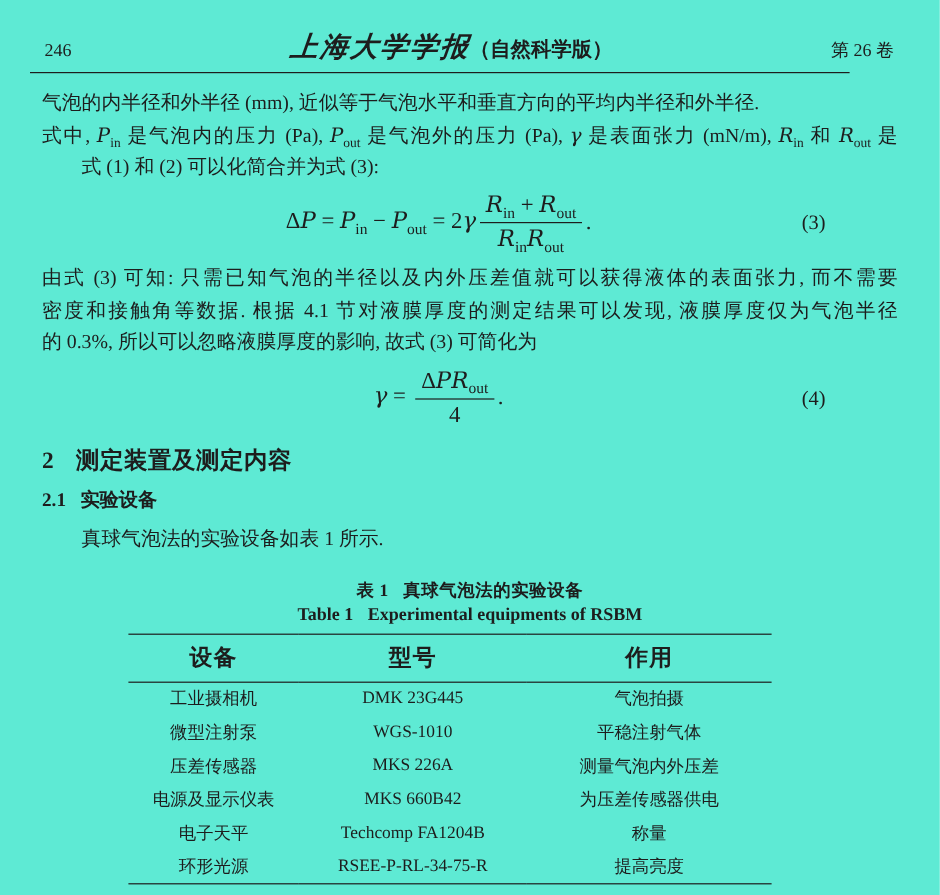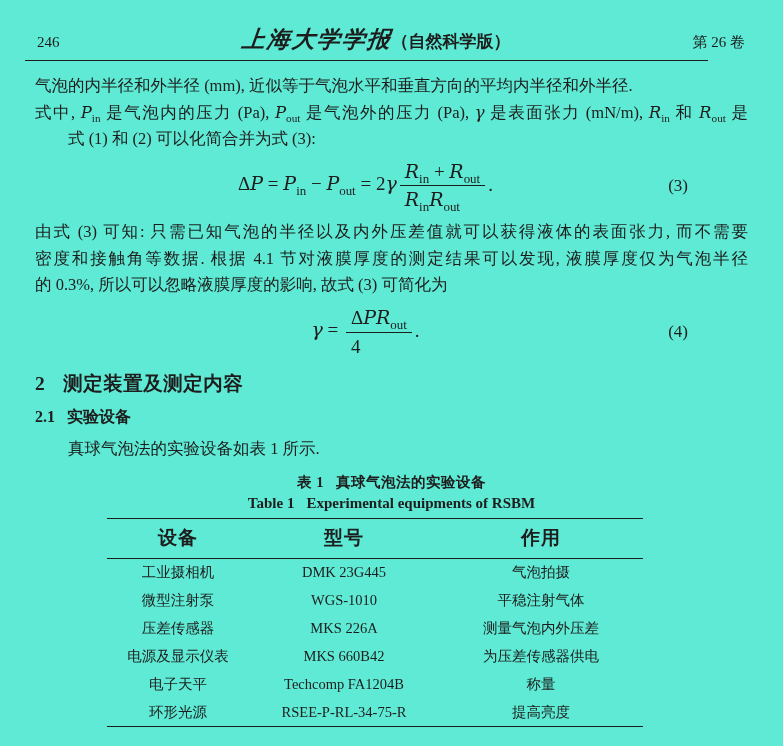--- a/index.html
+++ b/index.html
@@ -42,35 +42,35 @@
   
   .equation {
     position: relative; text-align: center;
     margin: 7px 0 7px; padding-right: 52px;
     font-size: 19px; line-height: 1.15;
   }
   .eqno {
     position: absolute; right: 60px; top: 50%;
     transform: translateY(-50%); font-size: 17px;
   }
-  .frac { display: inline-block; vertical-align: middle; text-align: left; margin: 0 3px; }
+  .frac { display: inline-block; vertical-align: middle; text-align: center; margin: 0 3px; }
   .frac .num { display: block; padding: 1px 5px 3px; border-bottom: 1.3px solid #1d1d1d; }
   .frac .den { display: block; padding: 3px 5px 1px; }
 
   
   .sec {
     font-size: 19.5px; font-weight: 700;
     margin: 12px 0 10px; letter-spacing: 0.5px;
   }
   .sec .sec-num { margin-right: 18px; }
   .subsec { font-size: 16px; font-weight: 700; margin: 10px 0 8px; }
   .subsec .sec-num { margin-right: 12px; }
 
   
-  .tbl-caption { text-align: center; font-weight: 700; margin-top: 10px; }
+  .tbl-caption { text-align: center; font-weight: 700; margin-top: 20px; }
   .cap-zh { font-size: 14.5px; letter-spacing: 0.5px; }
   .cap-en { font-size: 15px; margin-top: 3px; }
   .cap-label { margin-right: 12px; }
 
   
   table.equip {
     border-collapse: collapse; table-layout: fixed;
     width: 536px; margin: 6px 0 0 72px;
     border-top: 1.8px solid #1d1d1d;
     border-bottom: 1.8px solid #1d1d1d;

